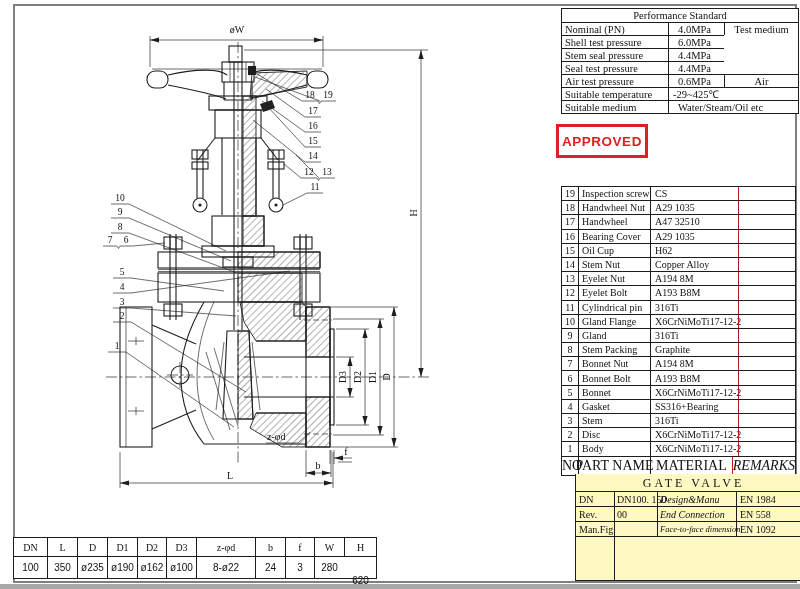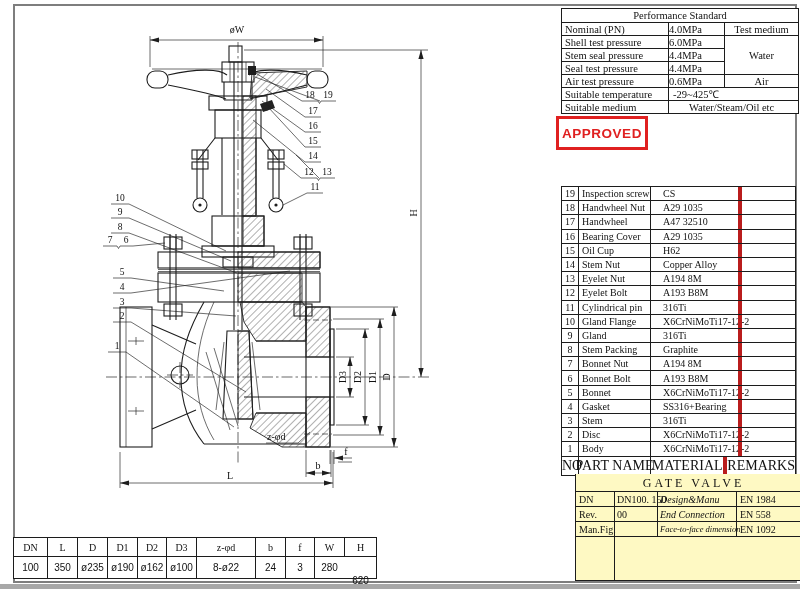--- a/index.html
+++ b/index.html
@@ -16,37 +16,37 @@
   .ar{fill:#1e1e1e;stroke:none;}
   .dt{font-size:10px;}
   .ct{font-size:9.5px;}
 
   
   .perf{position:absolute;left:561px;top:8px;width:236px;border:1.4px solid #1c1c1c;
         display:grid;grid-template-columns:106px 56px 74px;grid-auto-rows:13px;
         font-size:10.5px;background:#fff;box-sizing:content-box;}
   .pcell{height:13px;line-height:13px;white-space:nowrap;overflow:visible;box-sizing:border-box;}
   .bt{border-top:1px solid #1c1c1c;} .bl{border-left:1px solid #1c1c1c;}
-  .ctr{text-align:center;} .rt{text-align:left;padding-right:4px;} .lbl{padding-left:3px;}
+  .ctr{text-align:center;} .rt{text-align:center;padding-right:4px;} .lbl{padding-left:3px;}
 
   
-  .stamp{position:absolute;left:556px;top:116px;width:86px;height:28px;border:3px solid #e02020;
+  .stamp{position:absolute;left:556px;top:124px;width:86px;height:28px;border:3px solid #e02020;
          display:flex;align-items:center;justify-content:center;background:#fff;text-align:center;}
   .stamp span{font-family:"Liberation Sans",sans-serif;font-weight:bold;font-size:13.5px;
               color:#e02020;letter-spacing:.5px;}
 
   
   .parts{position:absolute;left:561px;top:186px;width:235px;border:1.4px solid #1c1c1c;
          background:#fff;font-size:10px;box-sizing:border-box;}
   .prow{display:flex;height:14.2px;border-bottom:1px solid #1c1c1c;align-items:center;box-sizing:border-box;}
   .pc{box-sizing:border-box;white-space:nowrap;overflow:visible;line-height:13px;}
   .pc-no{width:16px;text-align:center;}
   .pc-name{width:72px;border-left:1px solid #1c1c1c;padding-left:3px;height:100%;display:flex;align-items:center;}
-  .pc-mat{width:88px;border-left:1px solid #1c1c1c;padding-left:12px;height:100%;display:flex;align-items:center;}
-  .pc-rem{flex:1;border-left:4px solid #b91c1c;height:100%;}
+  .pc-mat{width:88px;border-left:1px solid #1c1c1c;padding-left:4px;height:100%;display:flex;align-items:center;}
+  .pc-rem{flex:1;border-left:1px solid #b91c1c;height:100%;font-style:italic;}
   .phead{display:flex;height:18px;align-items:center;font-size:14px;box-sizing:border-box;}
   .phead .pc-name,.phead .pc-mat{justify-content:center;padding-left:0;text-align:center;}
   .phead .pc-rem{display:flex;align-items:center;justify-content:center;}
 
   
   .tblock{position:absolute;left:575px;top:474px;width:237px;height:107px;
           border:1.4px solid #1c1c1c;border-top:none;background:#fef9c3;box-sizing:border-box;
           display:flex;flex-direction:column;}
   .tb-title{height:18px;line-height:18px;text-align:center;font-size:12px;letter-spacing:3px;
             border-bottom:1px solid #1c1c1c;box-sizing:border-box;}
@@ -268,37 +268,36 @@
 
   <div class="perf">
     <div class="pcell ctr" style="grid-row:1;grid-column:1/4">Performance Standard</div>
 
     <div class="pcell lbl bt" style="grid-row:2;grid-column:1">Nominal (PN)</div>
     <div class="pcell rt bt bl" style="grid-row:2;grid-column:2">4.0MPa</div>
     <div class="pcell ctr bt bl" style="grid-row:2;grid-column:3">Test medium</div>
 
     <div class="pcell lbl bt" style="grid-row:3;grid-column:1">Shell test pressure</div>
     <div class="pcell rt bt bl" style="grid-row:3;grid-column:2">6.0MPa</div>
-    <div class="pcell ctr bt bl" style="grid-row:3/6;grid-column:3;height:39px;line-height:39px">Water</div>
 
     <div class="pcell lbl bt" style="grid-row:4;grid-column:1">Stem seal pressure</div>
     <div class="pcell rt bt bl" style="grid-row:4;grid-column:2">4.4MPa</div>
 
     <div class="pcell lbl bt" style="grid-row:5;grid-column:1">Seal test pressure</div>
     <div class="pcell rt bt bl" style="grid-row:5;grid-column:2">4.4MPa</div>
 
     <div class="pcell lbl bt" style="grid-row:6;grid-column:1">Air test pressure</div>
     <div class="pcell rt bt bl" style="grid-row:6;grid-column:2">0.6MPa</div>
     <div class="pcell ctr bt bl" style="grid-row:6;grid-column:3">Air</div>
 
     <div class="pcell lbl bt" style="grid-row:7;grid-column:1">Suitable temperature</div>
     <div class="pcell bt bl" style="grid-row:7;grid-column:2/4;padding-left:4px">-29~425℃</div>
 
     <div class="pcell lbl bt" style="grid-row:8;grid-column:1">Suitable medium</div>
-    <div class="pcell bt bl" style="grid-row:8;grid-column:2/4;padding-left:20px">Water/Steam/Oil etc</div>
+    <div class="pcell bt bl" style="grid-row:8;grid-column:2/4;padding-left:9px">Water/Steam/Oil etc</div>
   </div>
 
   <div class="stamp" style="border-color: rgb(224, 32, 32);">
     <span style="color: rgb(224, 32, 32);">APPROVED</span>
   </div>
 
   <div class="parts">
     <div id="parts-rows">
         <div class="prow">
           <div class="pc pc-no">19</div>

